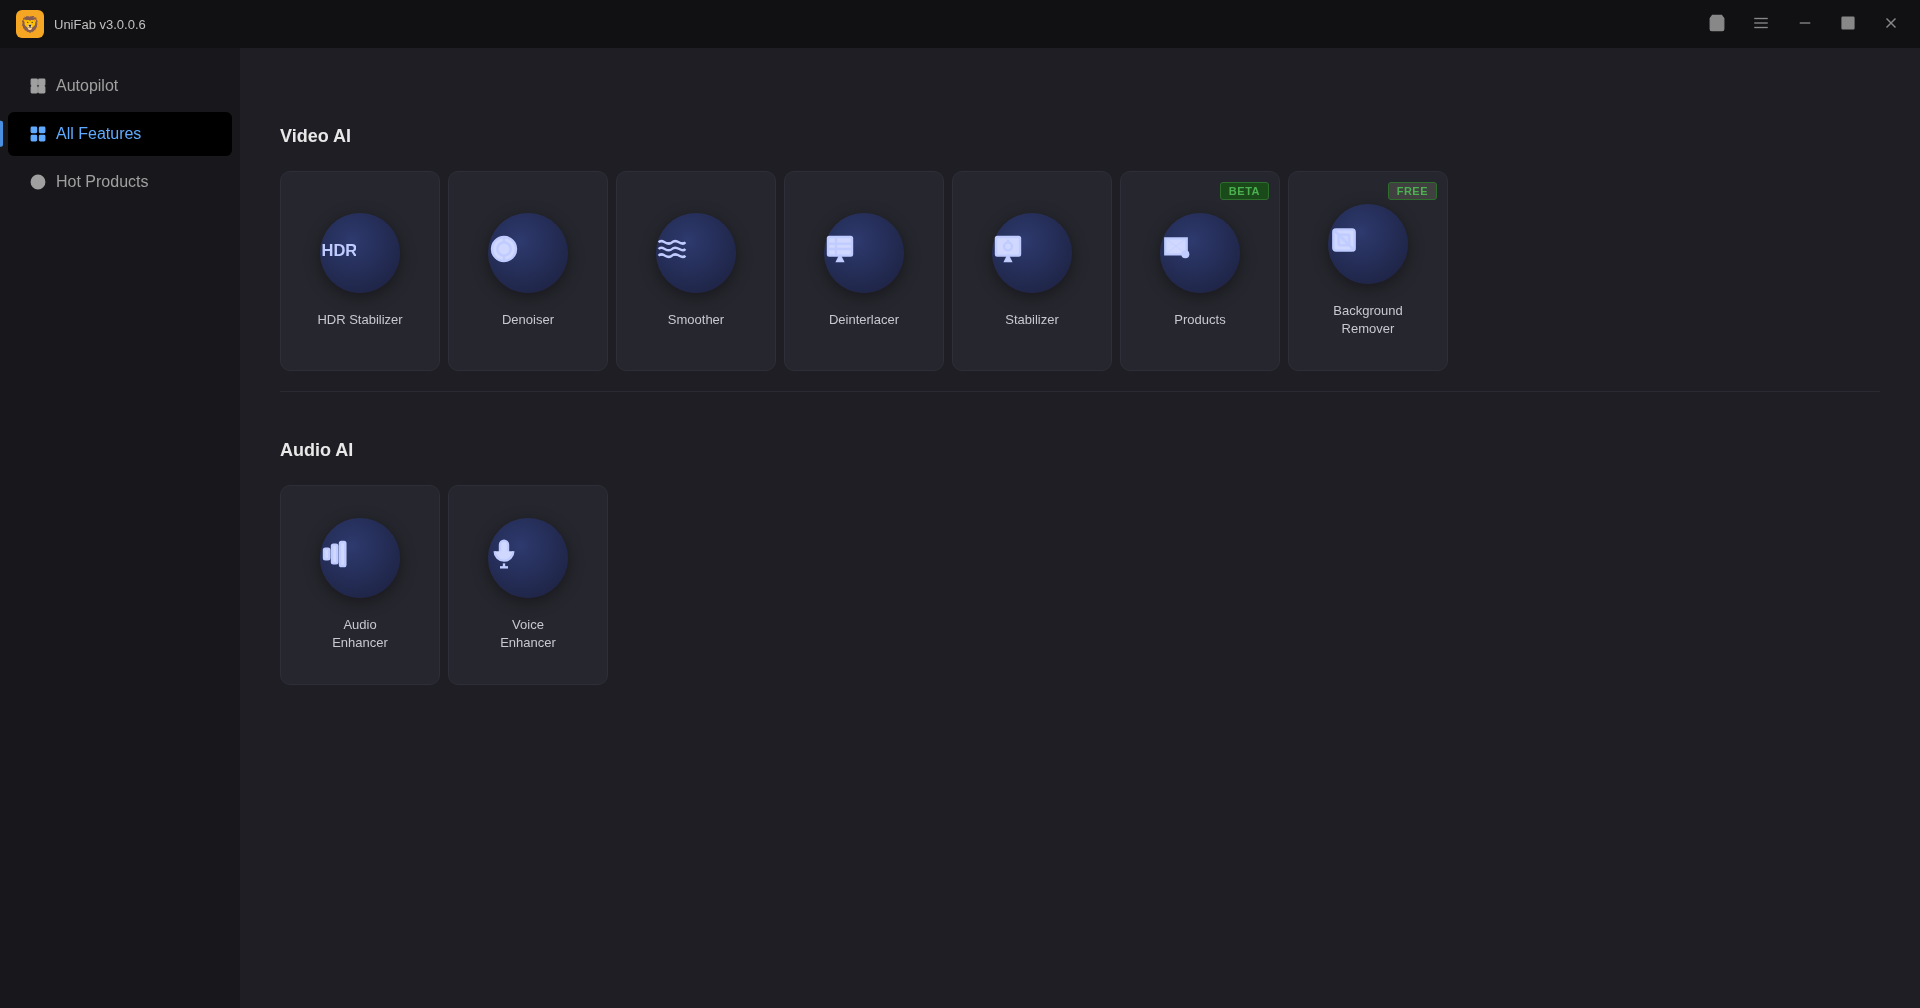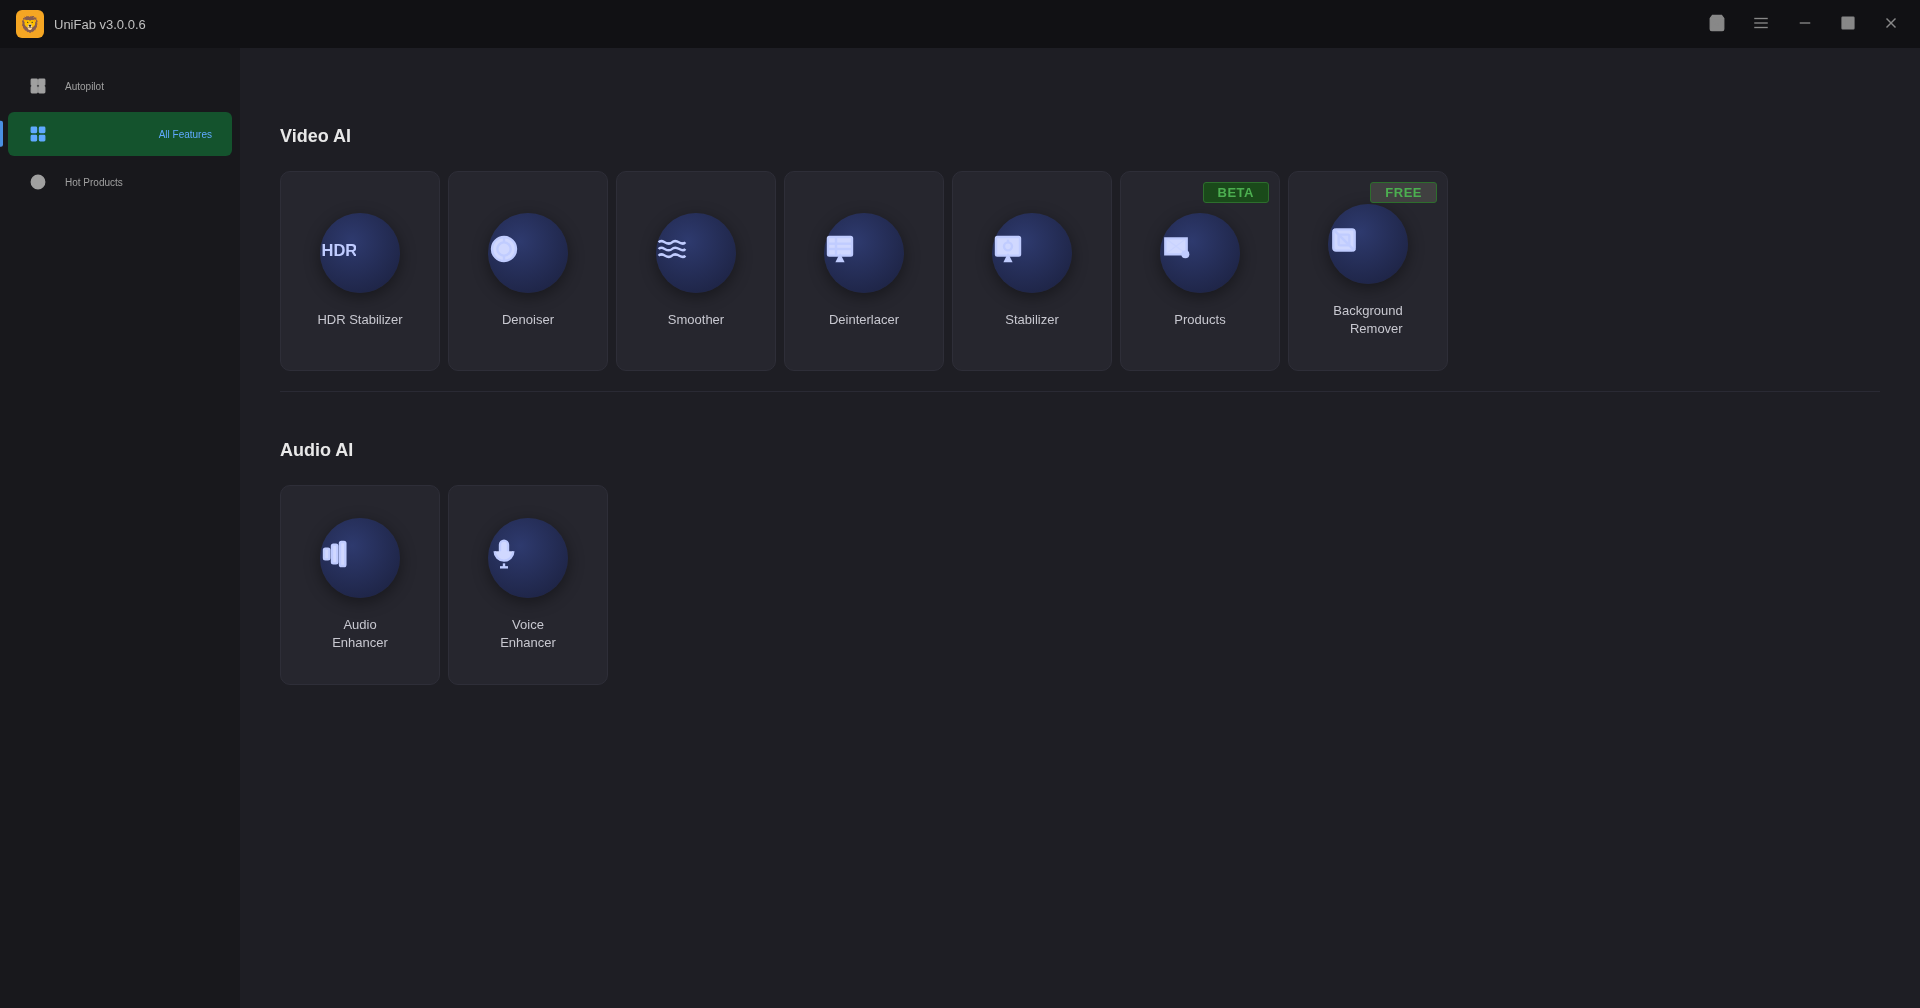--- a/index.html
+++ b/index.html
@@ -73,33 +73,32 @@
       background: #18181c;
       flex-shrink: 0;
       padding: 16px 0;
       display: flex;
       flex-direction: column;
       gap: 4px;
     }
     .sidebar-item {
       display: flex;
       align-items: center;
-      gap: 17px;
+      gap: 8px;
       padding: 12px 20px;
       cursor: pointer;
       border-radius: 6px;
       margin: 0 8px;
       color: #a0a0a0;
-      font-size: 10px;
+      font-size: 16px;
       position: relative;
     }
     .sidebar-item.active {
-      background: #14532d;
+      background: #000000;
       color: #60aaff;
-      justify-content: space-between;
     }
     .sidebar-item.active::before {
       content: '';
       position: absolute;
       left: -8px;
       top: 50%;
       transform: translateY(-50%);
       width: 3px;
       height: 60%;
       background: #4a90e2;
@@ -181,23 +180,23 @@
       color: #c8c8d0;
       text-align: center;
       line-height: 1.4;
       padding: 0 10px;
     }
 
     .badge {
       position: absolute;
       top: 10px;
       right: 10px;
-      font-size: 13px;
+      font-size: 11px;
       font-weight: 700;
-      padding: 2px 14px;
+      padding: 2px 8px;
       border-radius: 3px;
       letter-spacing: 0.5px;
       margin-left: 36px;
     }
     .badge-beta {
       background: #1a4a1a;
       color: #4caf50;
       border: 1px solid #2d6e2d;
     }
     .badge-free {
@@ -393,21 +392,21 @@
           <span class="badge badge-free">FREE</span>
           <div class="feature-icon-wrap">
             <span class="feature-icon-inner">
               <svg width="32" height="32" viewBox="0 0 24 24" fill="none" stroke="#c0ccff" stroke-width="1.8">
                 <rect x="4" y="4" width="16" height="16" rx="2"></rect>
                 <line x1="4" y1="4" x2="20" y2="20" stroke="#c0ccff" stroke-width="2"></line>
                 <rect x="8" y="8" width="8" height="8" rx="1" fill="rgba(192,204,255,0.2)"></rect>
               </svg>
             </span>
           </div>
-          <span class="feature-label" style="white-space:pre-line;text-align:right;">Background
+          <span class="feature-label" style="white-space:pre-line;">Background
 Remover</span>
         </div>
 
       </div>
     </div>
 
     <div class="divider"></div>
 
     <div class="section">
       <div class="section-title">Audio AI</div>

